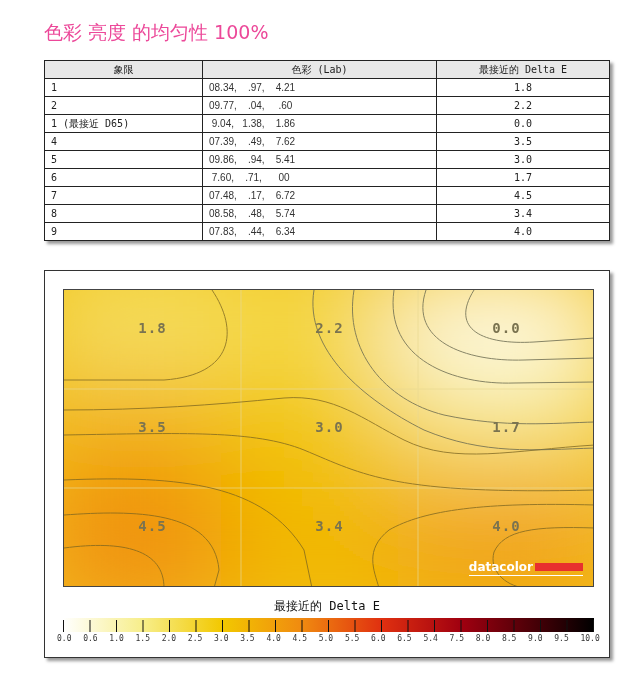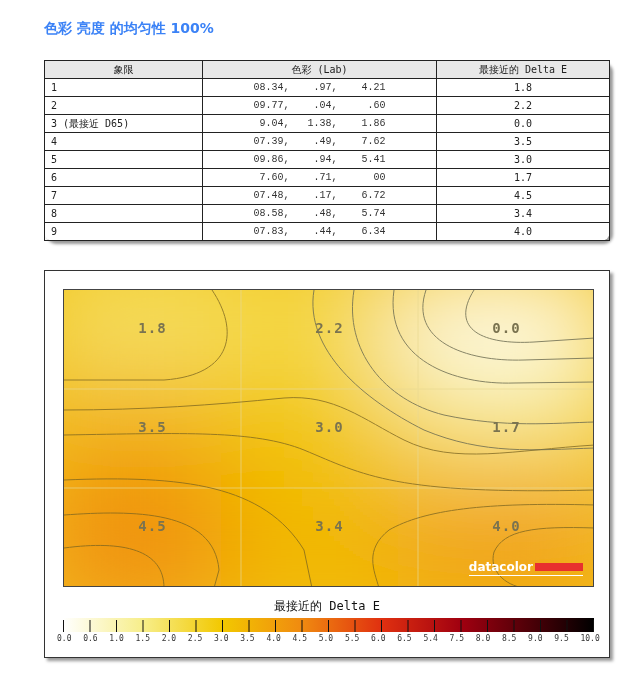--- a/index.html
+++ b/index.html
@@ -1,24 +1,24 @@
 <!DOCTYPE html>
 <html><head>
 <meta charset="utf-8">
 <style>
   * { box-sizing: border-box; margin: 0; padding: 0; }
   body { width: 640px; height: 673px; background: #ffffff; position: relative; overflow: hidden;
          font-family: "DejaVu Sans Mono", monospace; color: #222; }
-  .title { position: absolute; left: 44px; top: 20px; font-family: "DejaVu Sans", sans-serif; font-size: 14px; color: #3b82f6; font-weight: bold; }
-  .tbl-wrap { position: absolute; left: 44px; top: 60px; width: 566px; box-shadow: 3px 3px 3px #999; border-radius: 9px; }
+  .title { position: absolute; left: 44px; top: 20px; font-family: "DejaVu Sans", sans-serif; font-size: 19px; color: #ec4899; }
+  .tbl-wrap { position: absolute; left: 44px; top: 60px; width: 566px; box-shadow: 3px 3px 3px #999; }
   table { width: 100%; border-collapse: collapse; font-size: 10px; }
   th, td { border: 1px solid #222; height: 18px; padding: 0 6px; font-weight: normal; }
   th { background: #e8e8e8; text-align: center; font-family: "DejaVu Sans Mono", monospace; }
   td.c1 { text-align: left; width: 158px; }
-  td.c2 { width: 234px; white-space: pre; font-family: Liberation Mono, monospace; color: #333; text-align: center; }
+  td.c2 { width: 234px; white-space: pre; font-family: Liberation Sans, sans-serif; color: #333; }
   td.c3 { text-align: center; }
   .chart-frame { position: absolute; left: 44px; top: 270px; width: 566px; height: 388px; border: 1px solid #333; background: #fff; box-shadow: 3px 3px 3px #999; }
   .plot { position: absolute; left: 18px; top: 18px; width: 531px; height: 298px; border: 1px solid #444; overflow: hidden; }
   .plot svg { position: absolute; left: 0; top: 0; }
   .cell-label { position: absolute; font-size: 14px; font-weight: bold; color: #7a7350; letter-spacing: 1px; transform: translate(-50%, -50%); font-family: "DejaVu Sans Mono", monospace; }
   .logo { position: absolute; right: 10px; bottom: 10px; display: flex; align-items: center; border-bottom: 1px solid #fff; padding-bottom: 1px; margin-left: 10px; }
   .logo-text { color: #fff; font-family: "DejaVu Sans", sans-serif; font-weight: bold; font-size: 12px; }
   .logo-bar { width: 48px; height: 8px; background: #e8302e; margin-left: 2px; }
   .legend-title { position: absolute; left: 0; width: 100%; top: 327px; text-align: center; font-size: 12px; font-family: "DejaVu Sans Mono", monospace; color: #111; }
   .legend-bar { position: absolute; left: 18px; top: 347px; width: 531px; height: 14px; }
@@ -43,21 +43,21 @@
           <td class="c1">1</td>
           <td class="c2">08.34,    .97,    4.21</td>
           <td class="c3">1.8</td>
         </tr>
         <tr>
           <td class="c1">2</td>
           <td class="c2">09.77,    .04,     .60</td>
           <td class="c3">2.2</td>
         </tr>
         <tr>
-          <td class="c1">3 (最接近 D65)</td>
+          <td class="c1">1 (最接近 D65)</td>
           <td class="c2"> 9.04,   1.38,    1.86</td>
           <td class="c3">0.0</td>
         </tr>
         <tr>
           <td class="c1">4</td>
           <td class="c2">07.39,    .49,    7.62</td>
           <td class="c3">3.5</td>
         </tr>
         <tr>
           <td class="c1">5</td>

